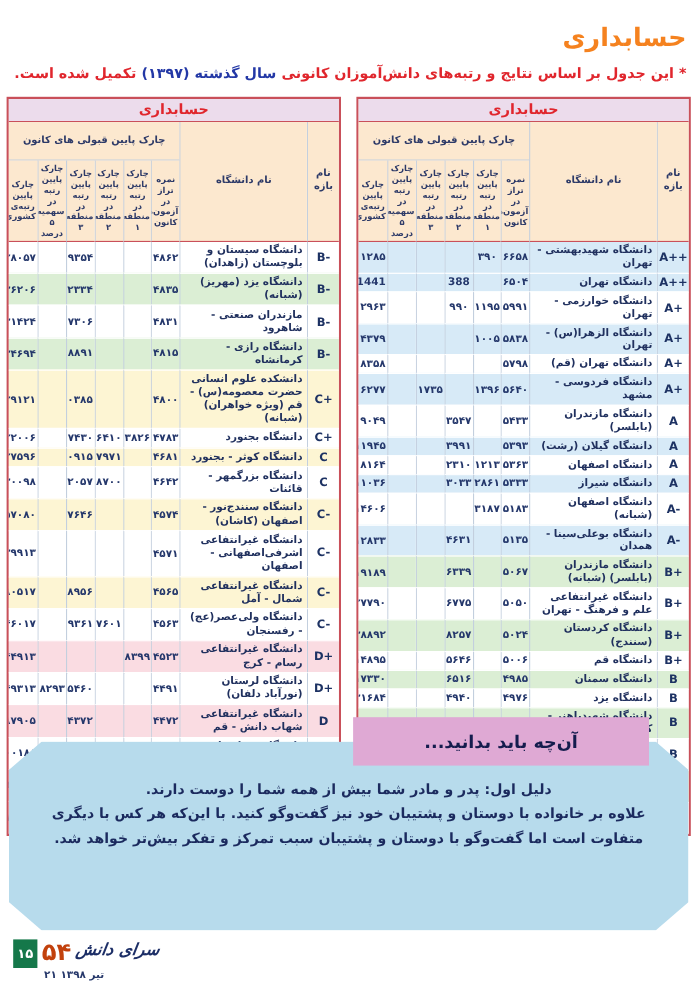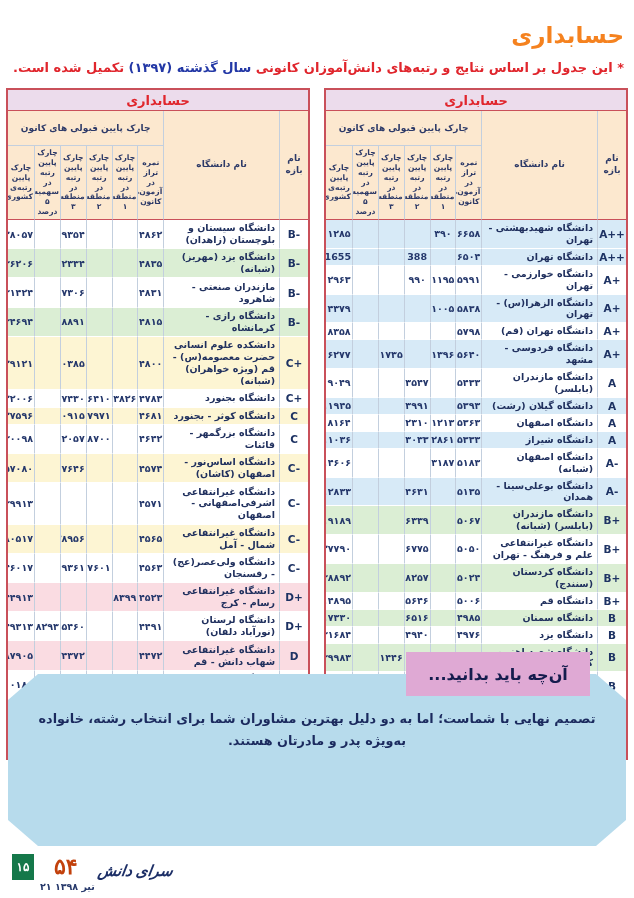--- a/index.html
+++ b/index.html
@@ -34,26 +34,26 @@
   td.range{direction:ltr; font-size:10.5px; color:#1d3263;}
   tr.tint-blue td{background:var(--row-blue);}
   tr.tint-green td{background:var(--row-green);}
   tr.tint-cream td{background:var(--row-cream);}
   tr.tint-pink td{background:var(--row-pink);}
   tr.tint-white td{background:#fff;}
 
   .infobox-wrap{position:absolute; top:652px; right:8px; left:8px; height:196px;}
   .bluebox{position:absolute; top:22px; right:0; left:0; height:172px; background:var(--infobox-blue);
     clip-path:polygon(30px 0, calc(100% - 30px) 0, 100% 26px, 100% calc(100% - 26px), calc(100% - 30px) 100%, 30px 100%, 0 calc(100% - 26px), 0 26px);}
-  .pinkbox{position:absolute; top:0; right:36px; width:184px; height:44px; background:var(--infobox-pink); display:flex; align-items:center; justify-content:center;}
+  .pinkbox{position:absolute; top:0; right:36px; width:269px; height:44px; background:var(--infobox-pink); display:flex; align-items:center; justify-content:center;}
   .pinkbox .t{color:#141c4d; font-size:16px; font-weight:bold;}
   .bluebox .txt{padding:34px 26px 8px; text-align:center; color:#1b2a5e; font-size:12.8px; font-weight:bold; line-height:1.72;}
 
   .footer{position:absolute; left:12px; bottom:6px; display:flex; flex-direction:column; align-items:flex-start; direction:ltr;}
-  .logo-row{display:flex; align-items:flex-end; gap:20px; direction:ltr;font-family:Liberation Serif, serif;}
+  .logo-row{display:flex; align-items:flex-start; gap:4px; direction:ltr;}
   .badge{width:22px; height:26px; background:var(--green-badge); color:#fff; font-size:12px; font-weight:bold; display:flex; align-items:center; justify-content:center;}
   .issue{color:#c2410c; font-size:22px; font-weight:bold;}
   .logo-script{color:#1c2e66; font-size:15px; font-weight:bold; font-style:italic; transform:skewX(-8deg);}
   .date{color:#27396b; font-size:9.5px; font-weight:bold; margin-top:1px; margin-left:28px;}
 </style>
 </head>
 <body>
 
 <div class="page-title">حسابداری</div>
 
@@ -102,21 +102,21 @@
           <td>۱۲۸۵</td>
         </tr>
         <tr class="tint-blue">
           <td class="range">A++</td>
           <td class="uni">دانشگاه تهران</td>
           <td>۶۵۰۴</td>
           <td></td>
           <td>388</td>
           <td></td>
           <td></td>
-          <td>1655</td>
+          <td>1441</td>
         </tr>
         <tr class="tint-white">
           <td class="range">A+</td>
           <td class="uni">دانشگاه خوارزمی - تهران</td>
           <td>۵۹۹۱</td>
           <td>۱۱۹۵</td>
           <td>۹۹۰</td>
           <td></td>
           <td></td>
           <td>۲۹۶۳</td>
@@ -419,21 +419,21 @@
           <td class="uni">دانشگاه بزرگمهر - قائنات</td>
           <td>۴۶۴۲</td>
           <td></td>
           <td>۸۷۰۰</td>
           <td>۱۲۰۵۷</td>
           <td></td>
           <td>۳۰۰۹۸</td>
         </tr>
         <tr class="tint-cream">
           <td class="range">C-</td>
-          <td class="uni">دانشگاه اساس‌نور - اصفهان (کاشان)</td>
+          <td class="uni">دانشگاه سنندج‌نور - اصفهان (کاشان)</td>
           <td>۴۵۷۴</td>
           <td></td>
           <td></td>
           <td>۱۷۶۴۶</td>
           <td></td>
           <td>۵۷۰۸۰</td>
         </tr>
         <tr class="tint-white">
           <td class="range">C-</td>
           <td class="uni">دانشگاه غیرانتفاعی اشرفی‌اصفهانی - اصفهان</td>
@@ -524,21 +524,22 @@
           <td></td>
           <td>۸۸۳۱۸</td>
         </tr>
       </tbody>
   </table>
 </div>
 
 <div class="infobox-wrap">
   <div class="bluebox">
     <div class="txt">
-      <div>تصمیم نهایی با شماست؛ اما به دو دلیل بهترین مشاوران شما برای انتخاب رشته، خانواده به‌ویژه پدر و مادرتان هستند.</div>
+      <div>دلیل اول: پدر و مادر شما بیش از همه شما را دوست دارند.</div>
+      <div>علاوه بر خانواده با دوستان و پشتیبان خود نیز گفت‌وگو کنید. با این‌که هر کس با دیگری متفاوت است اما گفت‌وگو با دوستان و پشتیبان سبب تمرکز و تفکر بیش‌تر خواهد شد.</div>
     </div>
   </div>
   <div class="pinkbox">
     <span class="t">آن‌چه باید بدانید...</span>
   </div>
 </div>
 
 <div class="footer">
   <div class="logo-row">
     <span class="badge">۱۵</span>

